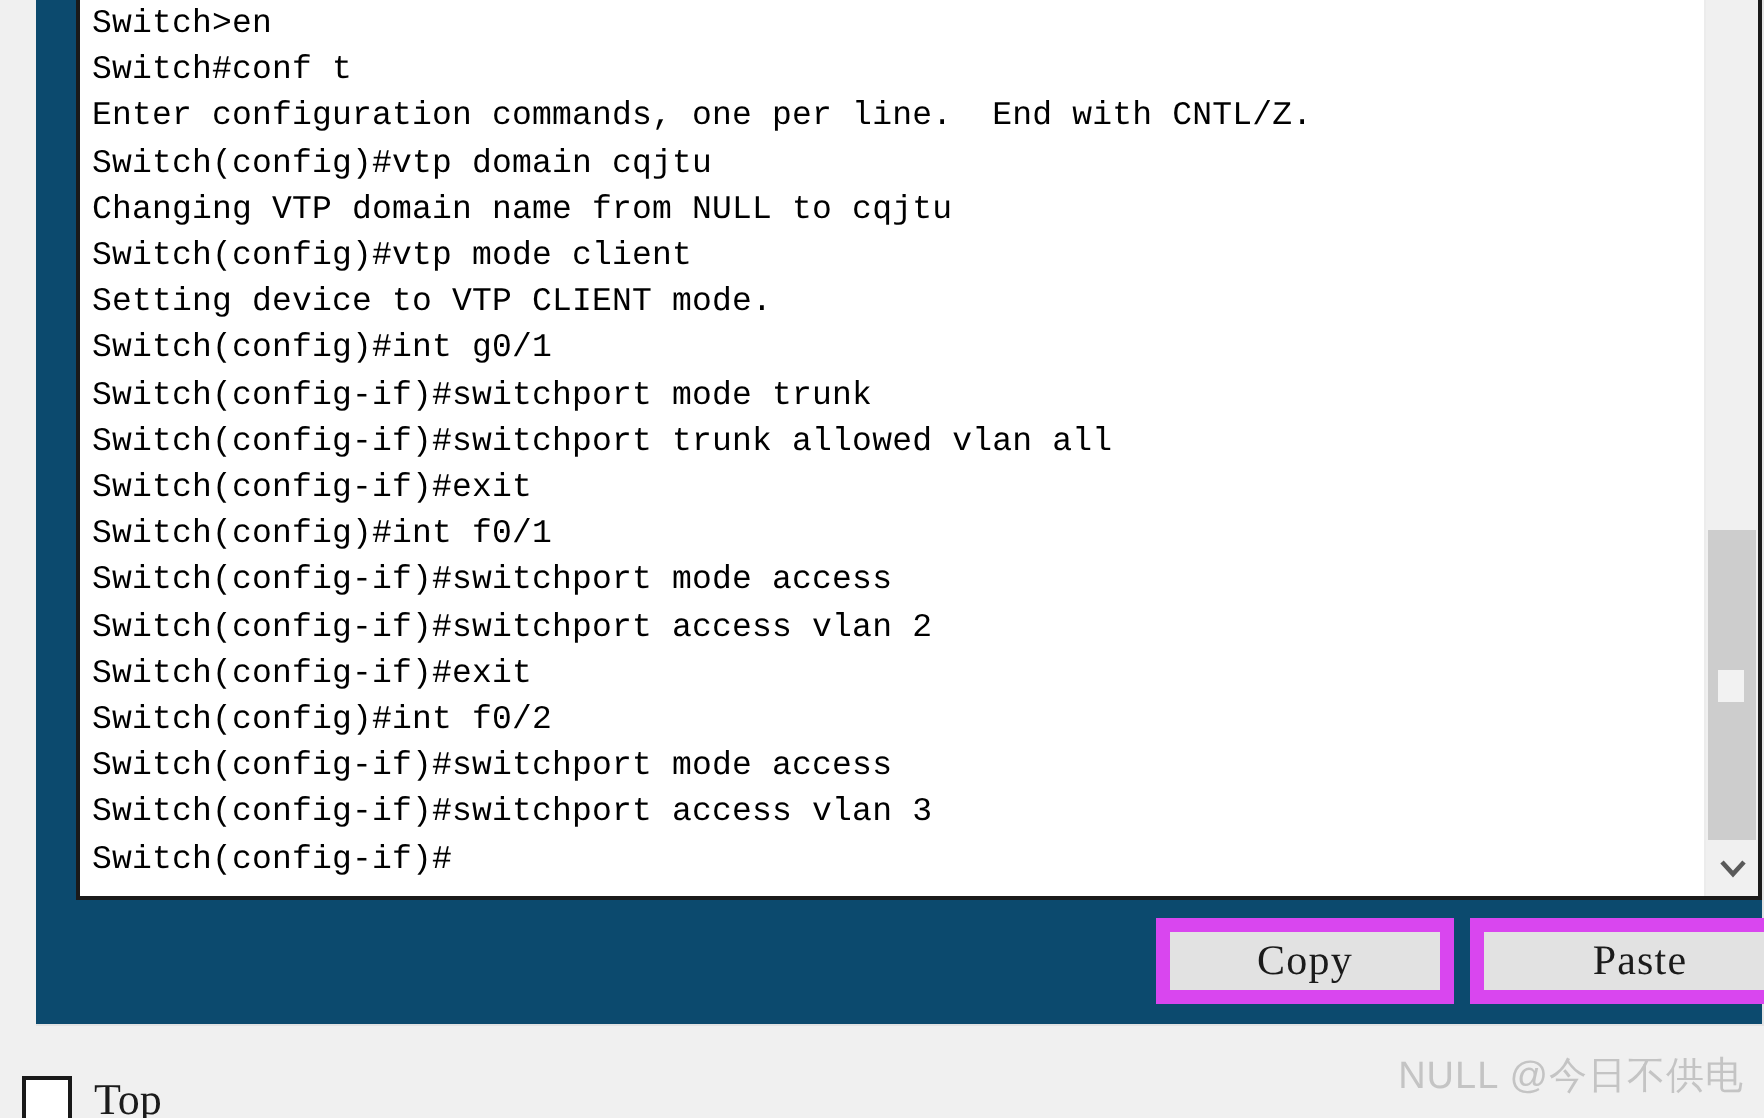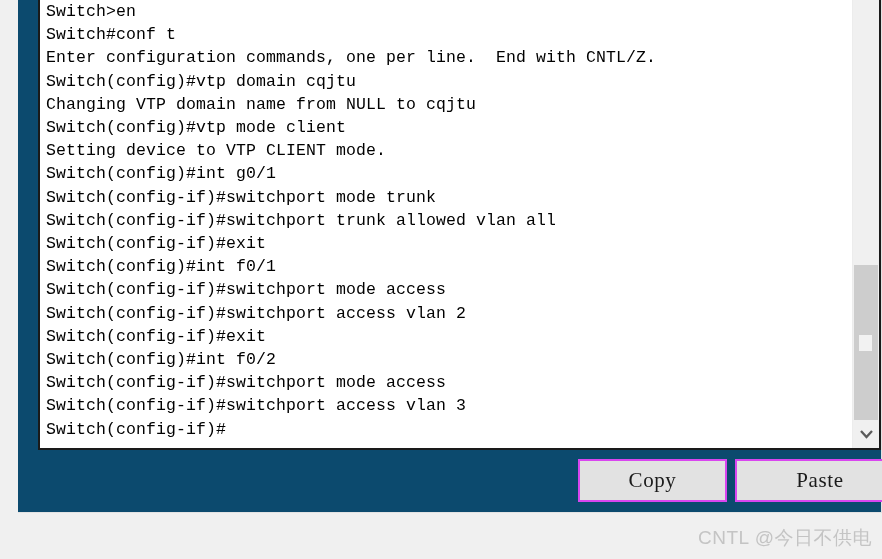--- a/index.html
+++ b/index.html
@@ -109,21 +109,21 @@
     display: flex;
     align-items: center;
     justify-content: center;
   }
   .sb-arrow-down svg { display: block; }
 
   
   .btn {
     position: absolute;
     background: #e2e2e2;
-    border: 2px solid #d946ef;
+    border: 7px solid #d946ef;
     box-sizing: border-box;
     font-family: "Liberation Serif", serif;
     font-size: 21px;
     color: #1b1b1b;
     display: flex;
     align-items: center;
     justify-content: center;
     padding: 0;
     letter-spacing: 0.6px;
   }
@@ -216,16 +216,20 @@
         </div>
       </div>
     </div>
 
     <button class="btn btn-copy">Copy</button>
 
     <button class="btn btn-paste">Paste</button>
 
   </div>
 
-
-  <div class="watermark">CNTL @今日不供电</div>
+  <div class="bottom-row">
+    <div class="checkbox"></div>
+    <div class="checkbox-label">Top</div>
+  </div>
+
+  <div class="watermark">NULL @今日不供电</div>
 
 </div>
 
 </body></html>

